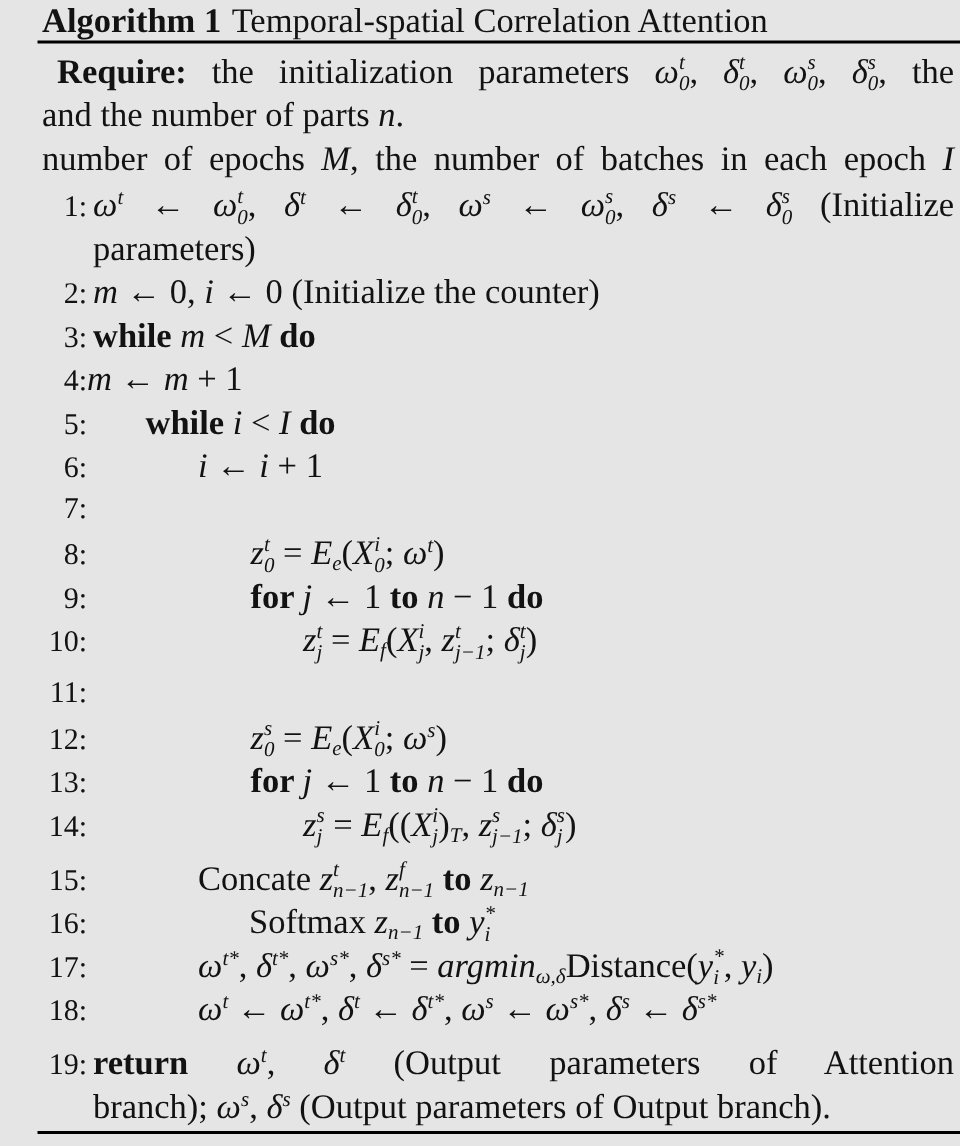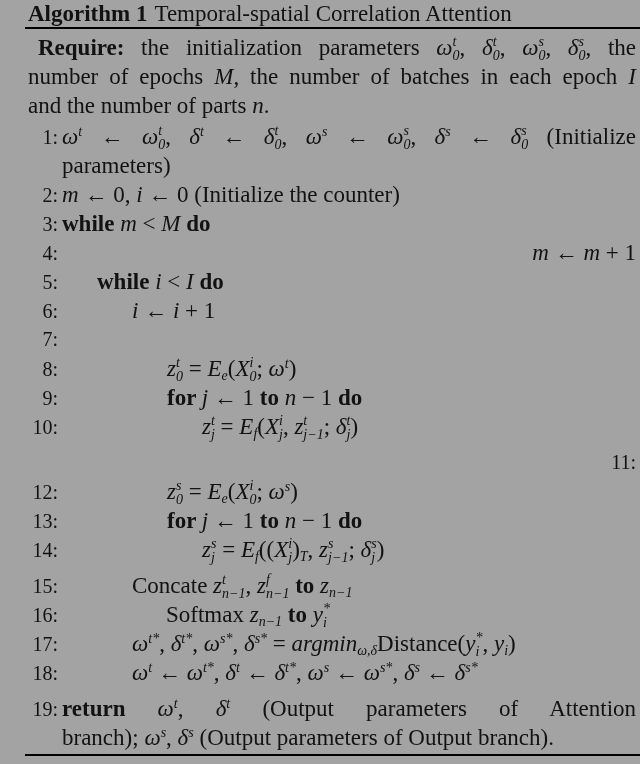--- a/index.html
+++ b/index.html
@@ -1,70 +1,70 @@
 <!DOCTYPE html>
 <html><head>
 <meta charset="utf-8">
 <style>
   html,body{margin:0;padding:0;background:#fff;}
-  .page{position:relative;width:640px;height:764px;overflow:hidden;background:#a3a3a3;
+  .page{position:relative;width:640px;height:764px;overflow:hidden;background:#e5e5e5;
         font-family:"Liberation Serif","DejaVu Serif",serif;color:#121212;}
   .title{position:absolute;left:28px;top:1px;right:2px;font-size:23px;line-height:26px;white-space:nowrap;}
   .t-label{font-weight:bold;margin-right:7px;}
   .rule{position:absolute;left:25px;right:0;background:#000;}
   .rule-top{top:27px;height:2px;}
   .rule-bottom{top:754px;height:2px;}
   .require{position:absolute;left:28px;right:4px;top:33px;font-size:23px;}
   .req-row{height:29px;line-height:29px;}
   .req-row.first{padding-left:10px;}
   .just{text-align:justify;text-align-last:justify;}
   .lines{position:absolute;left:28px;right:4px;top:122px;font-size:23px;}
   .alg-row{display:flex;align-items:baseline;height:29px;line-height:29px;}
-  .alg-row.gap{margin-top:7px;justify-content:flex-end;}
+  .alg-row.gap{margin-top:7px;}
   .num{flex:none;width:30px;text-align:right;font-size:20px;}
   .content{display:block;flex:1;min-width:0;}
   .s-b{font-weight:bold;}
   .s-i{font-style:italic;}
   sup,sub{font-size:14px;line-height:0;position:relative;vertical-align:baseline;font-style:italic;}
   sup{top:-8px;}
   sub{top:4px;}
   .ss{display:inline-block;vertical-align:-5px;line-height:1;font-size:14px;font-style:italic;text-align:left;}
   .ss span{display:block;}
 </style>
 </head>
 <body>
 
 <div class="page">
   <div class="title"><span class="t-label">Algorithm 1</span><span class="t-text">Temporal-spatial Correlation Attention</span></div>
   <div class="rule rule-top"></div>
   <div class="require">
       <div class="req-row just first"><span class="s-b">Require:</span><span class="s-r"> the initialization parameters </span><span class="s-i">ω<span class="ss"><span>t</span><span>0</span></span></span><span class="s-r">, </span><span class="s-i">δ<span class="ss"><span>t</span><span>0</span></span></span><span class="s-r">, </span><span class="s-i">ω<span class="ss"><span>s</span><span>0</span></span></span><span class="s-r">, </span><span class="s-i">δ<span class="ss"><span>s</span><span>0</span></span></span><span class="s-r">, the</span></div>
+      <div class="req-row"><span class="s-r">and the number of parts </span><span class="s-i">n</span><span class="s-r">.</span></div>
       <div class="req-row just"><span class="s-r">number of epochs </span><span class="s-i">M</span><span class="s-r">, the number of batches in each epoch </span><span class="s-i">I</span></div>
-      <div class="req-row"><span class="s-r">and the number of parts </span><span class="s-i">n</span><span class="s-r">.</span></div>
     </div>
   <div class="lines">
       <div class="alg-row">
         <span class="num">1:</span>
         <span class="content just" style="margin-left: 4px;"><span class="s-i">ω<sup>t</sup></span><span class="s-r"> ← </span><span class="s-i">ω<span class="ss"><span>t</span><span>0</span></span></span><span class="s-r">, </span><span class="s-i">δ<sup>t</sup></span><span class="s-r"> ← </span><span class="s-i">δ<span class="ss"><span>t</span><span>0</span></span></span><span class="s-r">, </span><span class="s-i">ω<sup>s</sup></span><span class="s-r"> ← </span><span class="s-i">ω<span class="ss"><span>s</span><span>0</span></span></span><span class="s-r">, </span><span class="s-i">δ<sup>s</sup></span><span class="s-r"> ← </span><span class="s-i">δ<span class="ss"><span>s</span><span>0</span></span></span><span class="s-r"> (Initialize</span></span>
       </div>
       <div class="alg-row">
         <span class="num"></span>
         <span class="content" style="margin-left: 4px;"><span class="s-r">parameters)</span></span>
       </div>
       <div class="alg-row">
         <span class="num">2:</span>
         <span class="content" style="margin-left: 4px;"><span class="s-i">m</span><span class="s-r"> ← 0, </span><span class="s-i">i</span><span class="s-r"> ← 0 (Initialize the counter)</span></span>
       </div>
       <div class="alg-row">
         <span class="num">3:</span>
         <span class="content" style="margin-left: 4px;"><span class="s-b">while </span><span class="s-i">m</span><span class="s-r"> &lt; </span><span class="s-i">M</span><span class="s-b"> do</span></span>
       </div>
       <div class="alg-row">
         <span class="num">4:</span>
-        <span class="content" style=" text-align: right;"><span class="s-i">m</span><span class="s-r"> ← </span><span class="s-i">m</span><span class="s-r"> + 1</span></span>
+        <span class="content" style=""><span class="s-i">m</span><span class="s-r"> ← </span><span class="s-i">m</span><span class="s-r"> + 1</span></span>
       </div>
       <div class="alg-row">
         <span class="num">5:</span>
         <span class="content" style="margin-left: 39px; font-family: Liberation Serif, serif;"><span class="s-b">while </span><span class="s-i">i</span><span class="s-r"> &lt; </span><span class="s-i">I</span><span class="s-b"> do</span></span>
       </div>
       <div class="alg-row">
         <span class="num">6:</span>
         <span class="content" style="margin-left: 74px;"><span class="s-i">i</span><span class="s-r"> ← </span><span class="s-i">i</span><span class="s-r"> + 1</span></span>
       </div>
       <div class="alg-row">

